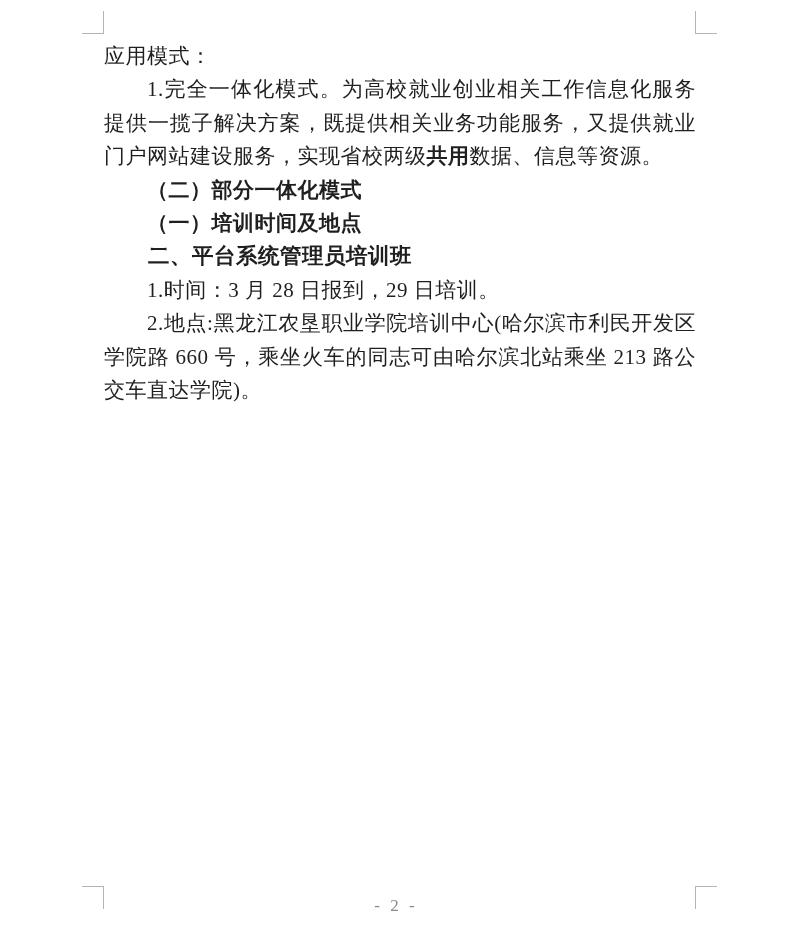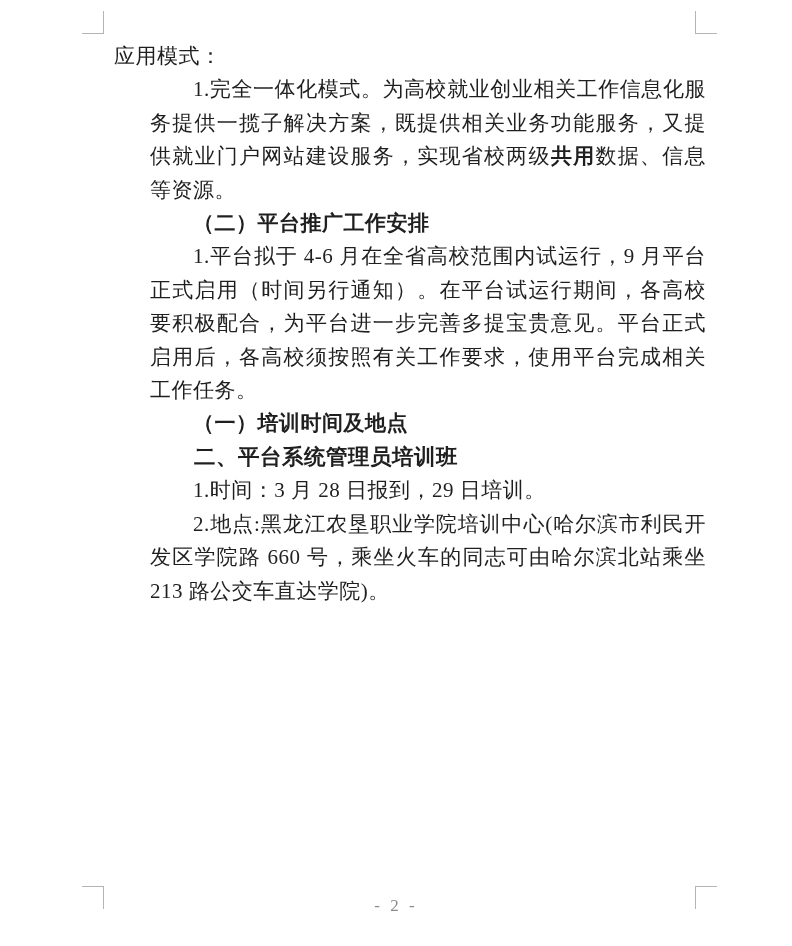--- a/index.html
+++ b/index.html
@@ -19,31 +19,31 @@
   }
   
   .mark{position:absolute;width:21px;height:22px;}
   .mark.tl{left:82px;top:11px;border-right:1px solid var(--mark);border-bottom:1px solid var(--mark);}
   .mark.tr{left:695px;top:11px;border-left:1px solid var(--mark);border-bottom:1px solid var(--mark);}
   .mark.bl{left:82px;top:886px;border-right:1px solid var(--mark);border-top:1px solid var(--mark);}
   .mark.br{left:695px;top:886px;border-left:1px solid var(--mark);border-top:1px solid var(--mark);}
 
   .doc-text{
     position:absolute;
-    left:114px;top:40px;width:592px;
+    left:104px;top:40px;width:592px;
   }
   .para{
     margin:0;
     font-size:21px;
     line-height:33.4px;
     text-align:justify;
     letter-spacing:0.5px;
     word-break:break-word;
   }
-  .para.indent{text-indent:2.05em;margin-left:36px;}
+  .para.indent{text-indent:2.05em;}
   .para.space-before{margin-top:26px;}
   .heading-kai{font-weight:700;}
   .heading-hei{
     font-family:"Liberation Sans","DejaVu Sans",sans-serif;
     font-weight:700;
     font-size:21.5px;
   }
   .bold{font-weight:700;}
   .spellcheck{
     text-decoration:underline;
@@ -66,22 +66,21 @@
 
 <div class="page">
   <div class="mark tl"></div>
   <div class="mark tr"></div>
   <div class="mark bl"></div>
   <div class="mark br"></div>
 
   <div class="doc-text">
       <p class="para body"><span>应用模式：</span></p>
       <p class="para body indent"><span>1.完全一体化模式。为高校就业创业相关工作信息化服务提供一揽子解决方案，既提供相关业务功能服务，又提供就业门户网站建设服务，实现省校两级</span><span class="bold">共用</span><span>数据、信息等资源。</span></p>
-      <p class="para heading-kai indent"><span>（二）平台推广工作安排</span></p>
-      <p class="para body indent"><span>1.平台拟于 4-6 月在全省高校范围内试运行，9 月平台正式启用（时间另行通知）。在平台试运行期间，各高校要积极配合，为平台进一步完善多提宝贵意见。平台正式启用后，各高校须按照有关工作要求，使用平台完成相关工作任务。</span></p>
+      <p class="para heading-kai indent"><span>（二）部分一体化模式</span></p>
       <p class="para heading-kai indent"><span>（一）培训时间及地点</span></p>
       <p class="para heading-hei indent"><span>二、平台系统管理员培训班</span></p>
       <p class="para body indent"><span>1.时间：3 月 28 日报到，29 日培训。</span></p>
       <p class="para body indent"><span>2.地点:黑龙江农垦职业学院培训中心(哈尔滨市利民开发区学院路 660 号，乘坐火车的同志可由哈尔滨北站乘坐 213 路公交车直达学院)。</span></p>
     </div>
 
   <div class="page-number">- 2 -</div>
 </div>
 
 </body></html>

